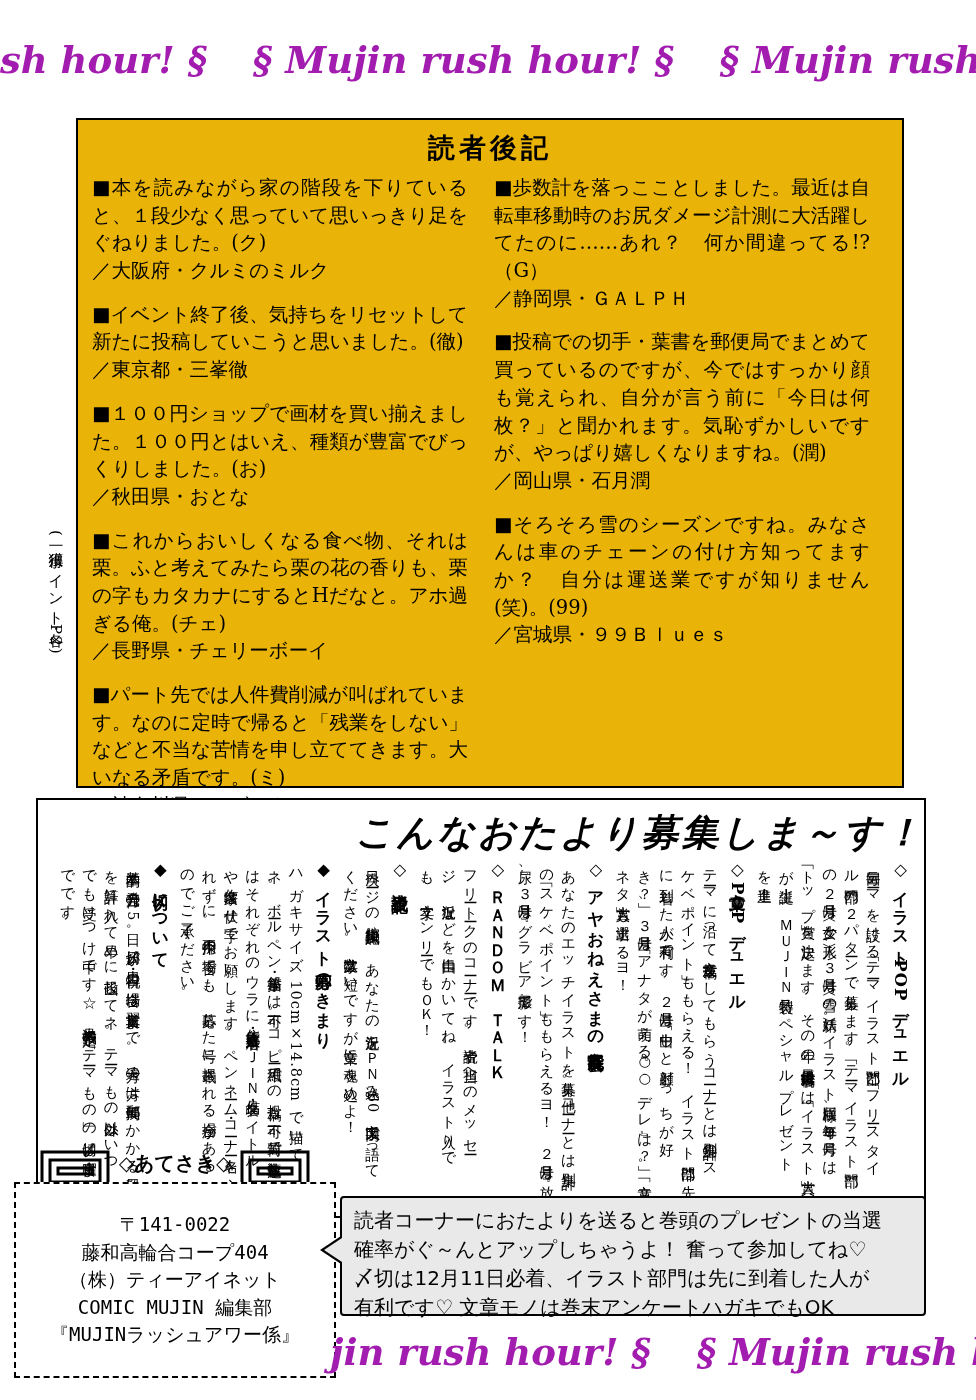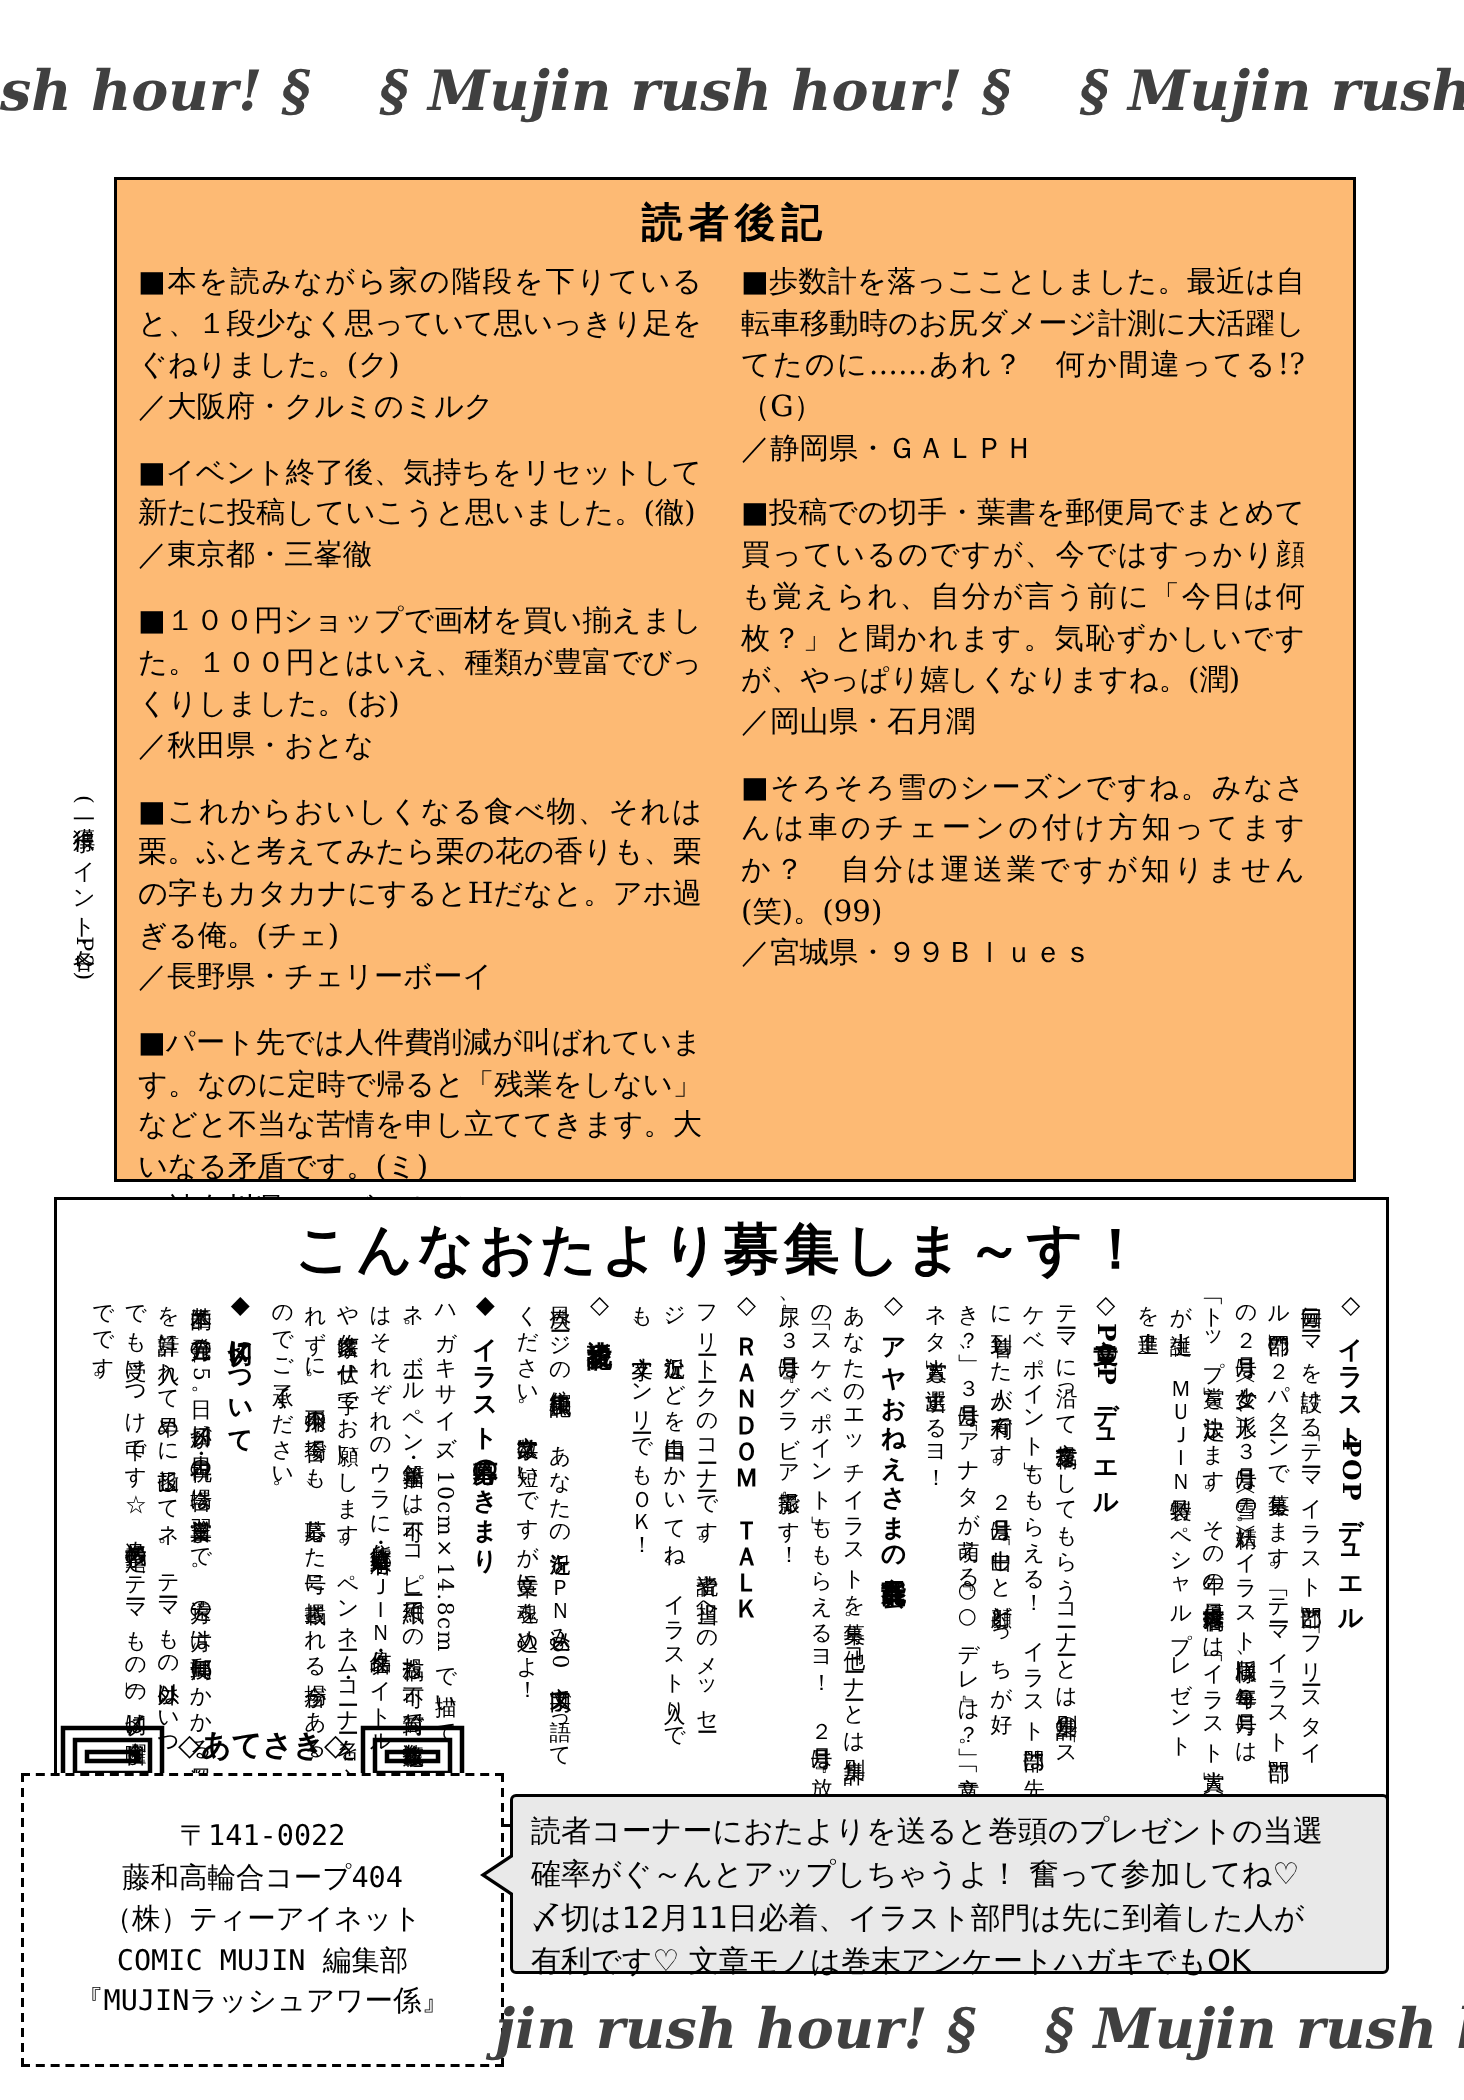--- a/index.html
+++ b/index.html
@@ -12,32 +12,32 @@
     color:#000;
   }
   
   .band{
     position:absolute;left:0;width:976px;height:64px;
     overflow:hidden;
     font-family:"DejaVu Serif", serif;
     font-weight:bold;font-style:italic;
     font-size:37px;
     white-space:nowrap;
-    color:#404040;
+    color:#a21caf;
     display:flex;align-items:center;
   }
   .band-top{top:28px;}
   .band-bottom{top:1320px;}
   .band span{margin-right:46px;}
   .band-top{letter-spacing:0px;}
 
   
   .koki-box{
     position:absolute;left:76px;top:118px;width:828px;height:670px;
-    border:2px solid #000;background:#fdba74;
+    border:2px solid #000;background:#eab308;
     box-sizing:border-box;
   }
   .koki-title{
     text-align:center;font-family:"DejaVu Serif",serif;font-weight:bold;
     font-size:27px;letter-spacing:4px;margin-top:10px;
   }
   .koki-cols{
     display:flex;margin:8px 14px 0 14px;gap:26px;
   }
   .koki-col{width:376px;}
@@ -58,22 +58,22 @@
     font-family:"DejaVu Serif",serif;
     height:250px;
   }
 
   
   .bosyu-box{
     position:absolute;left:36px;top:798px;width:890px;height:420px;
     border:2px solid #000;box-sizing:border-box;background:#fff;
   }
   .bosyu-title{
-    text-align:center;font-family:"DejaVu Serif",serif;font-weight:bold;
-    font-size:37px;letter-spacing:3px;margin-top:8px;
+    text-align:right;font-family:"DejaVu Serif",serif;font-weight:bold;
+    font-size:37px;letter-spacing:3px;margin-top:8px;font-style:italic;
   }
   .vcols{
     position:absolute;top:60px;left:10px;right:10px;
     display:flex;flex-direction:row-reverse;justify-content:flex-start;
     gap:0px;
     height:330px;
   }
   .vblock{
     writing-mode:vertical-rl;
     text-orientation:mixed;

